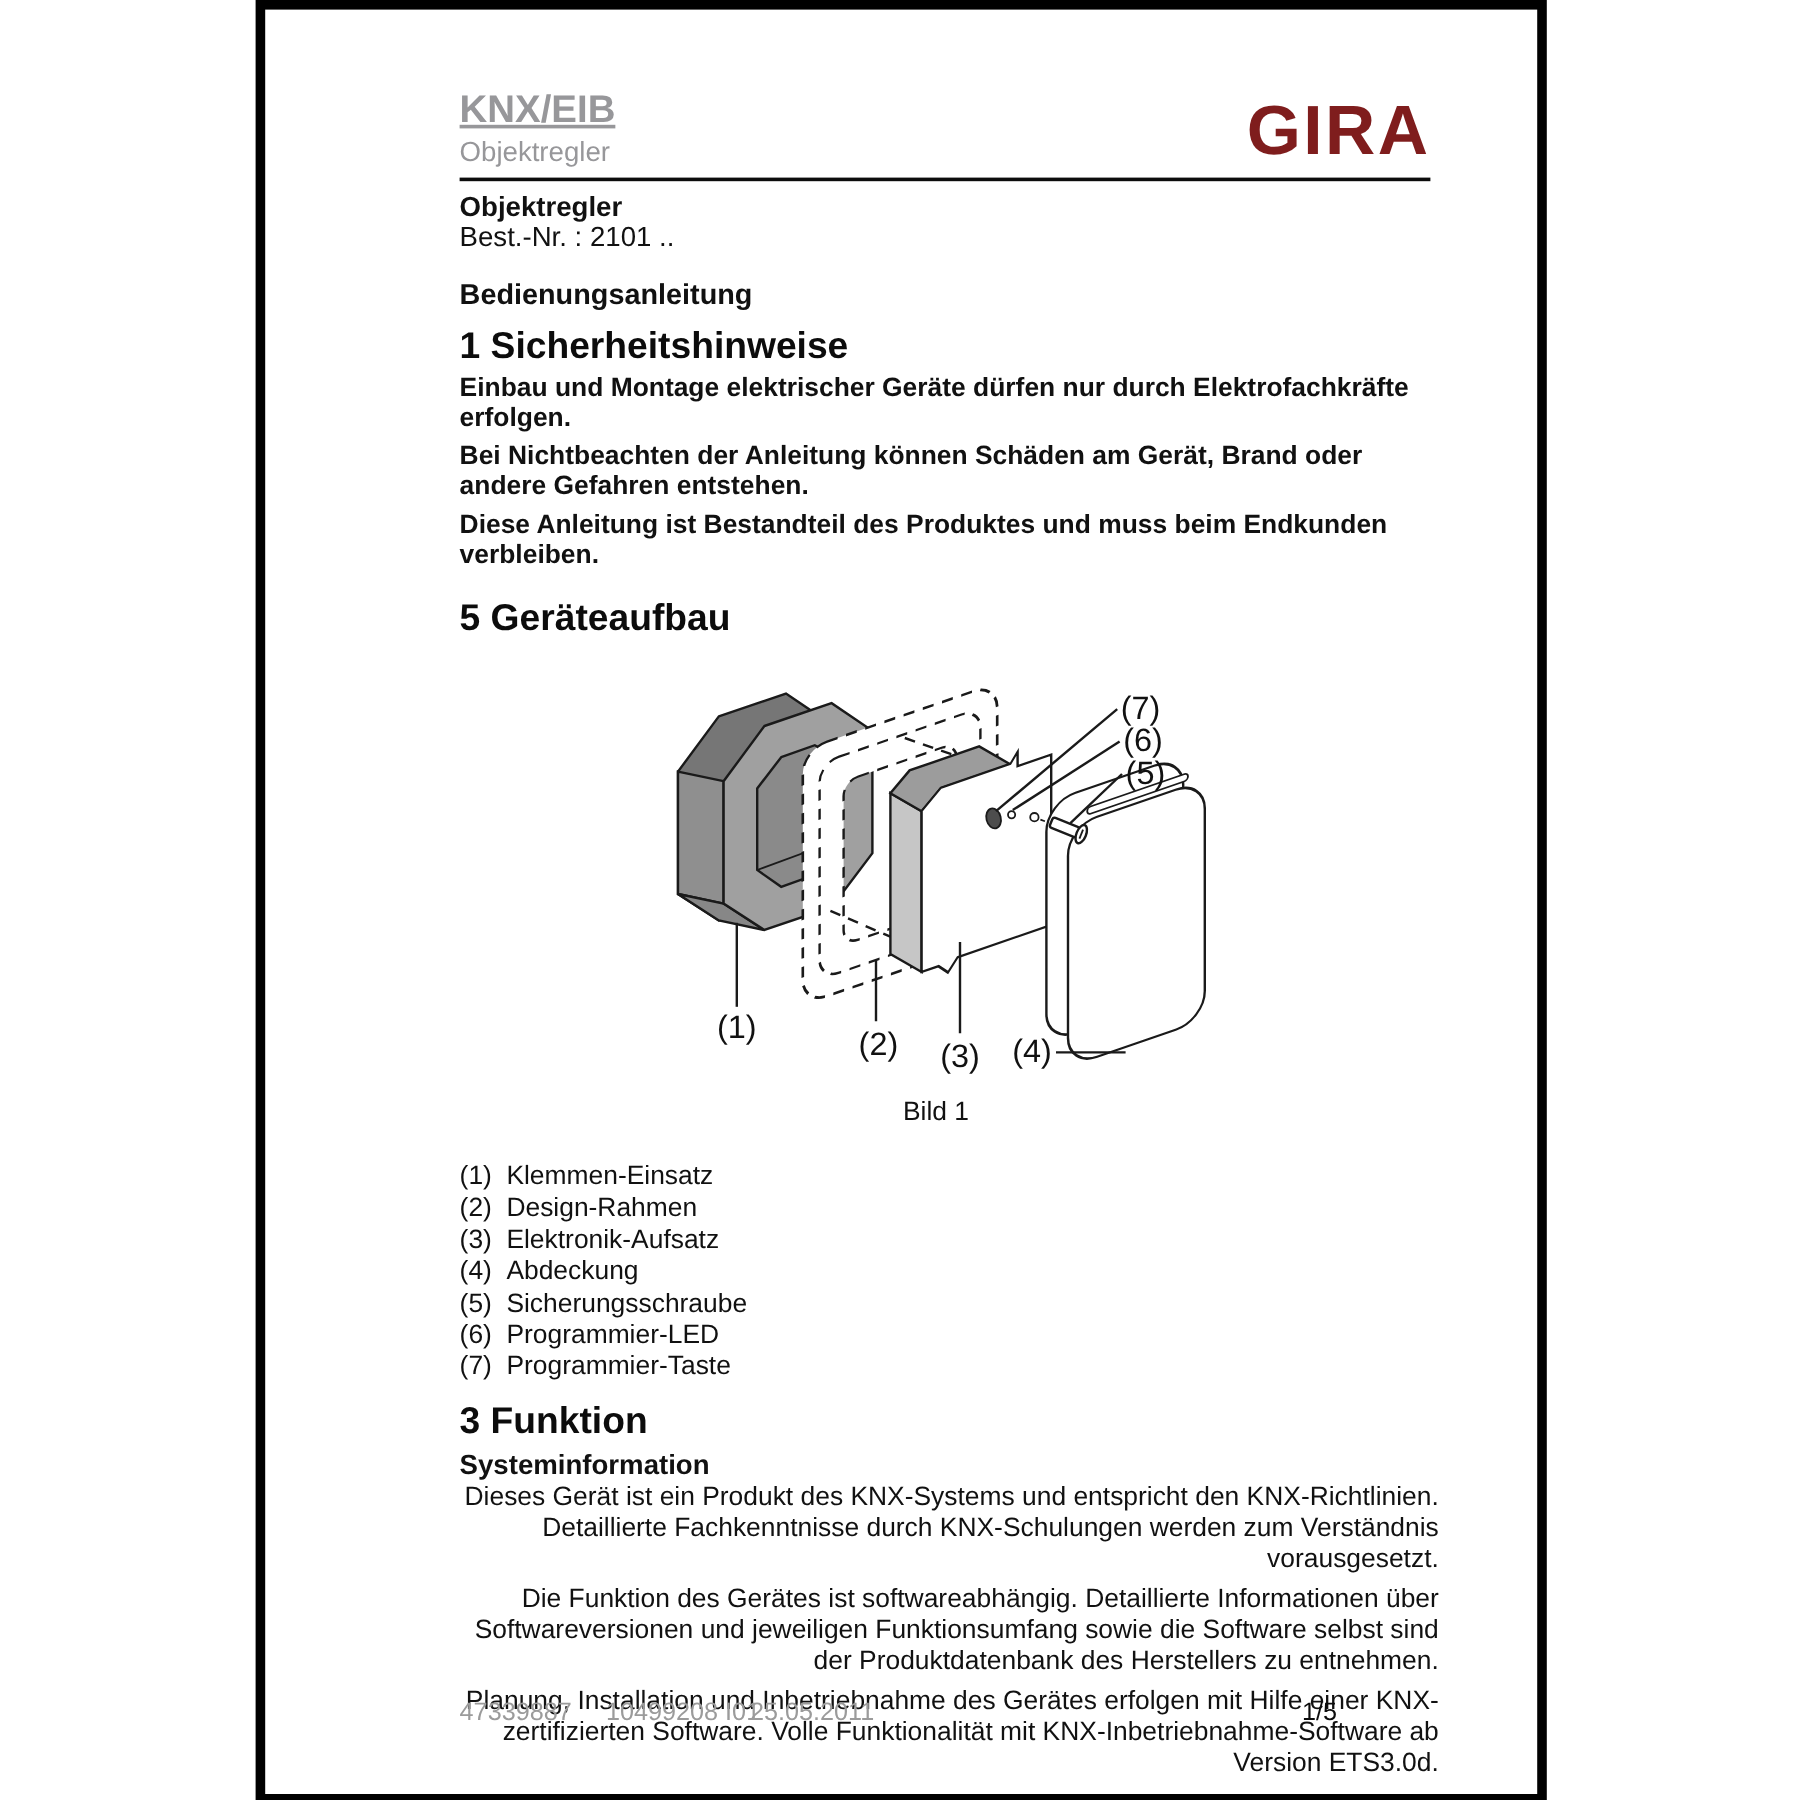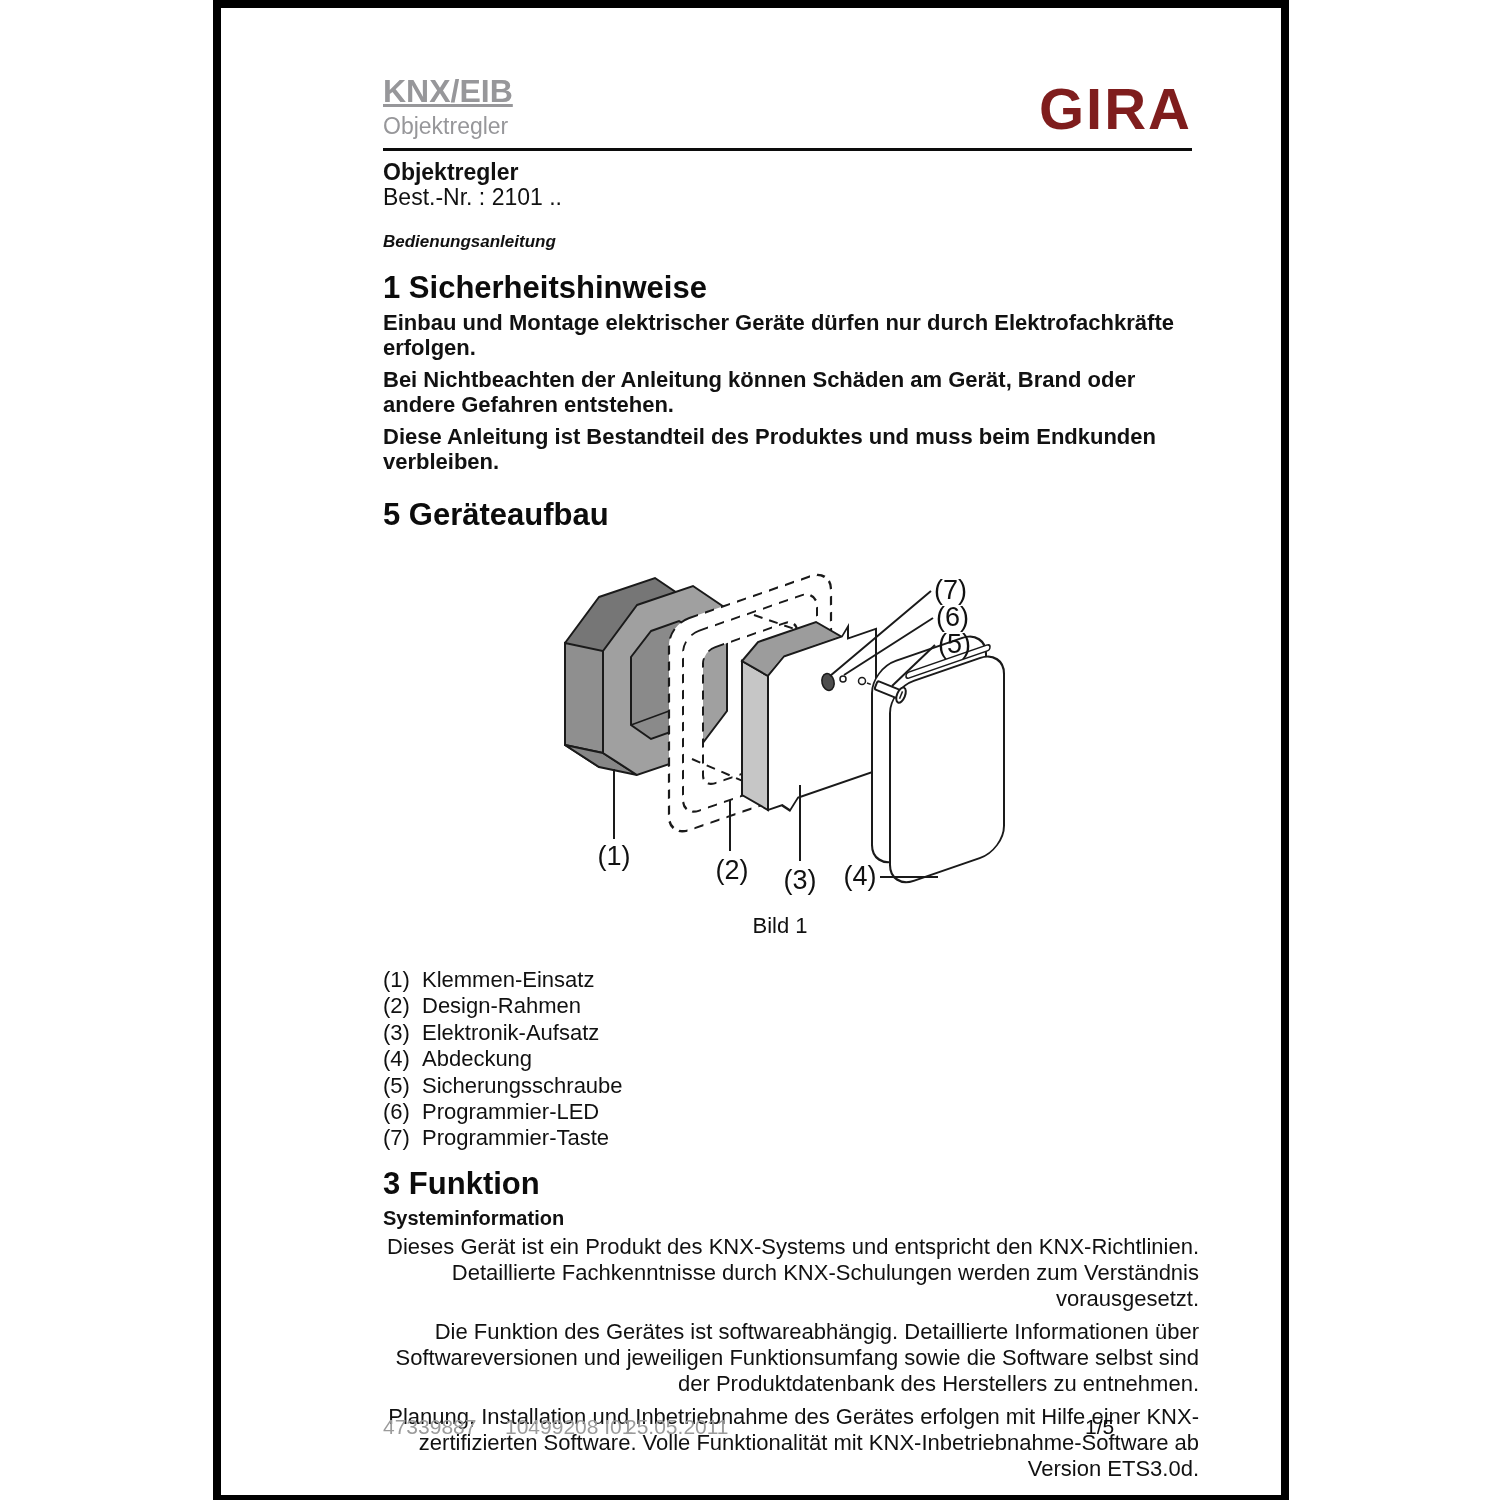--- a/index.html
+++ b/index.html
@@ -6,33 +6,33 @@
   body{width:1500px;height:1500px;position:relative;font-family:"Liberation Sans","DejaVu Sans",sans-serif;color:#111;}
   .page{position:absolute;left:213px;top:0;width:1060px;height:1487px;border:8px solid #000;background:#fff;}
   .abs{position:absolute;}
   .gray{color:#97979a;}
   .hdr-family{left:162px;top:65px;font-size:32px;font-weight:bold;text-decoration:underline;}
   .hdr-area{left:162px;top:105px;font-size:23px;}
   .brand{left:162px;top:72px;width:809px;text-align:right;font-size:58px;font-weight:bold;letter-spacing:2px;line-height:1;color:#7f1d1d;}
   .rule{left:162px;top:140px;width:809px;height:3px;background:#0c0c0c;}
   .pname{left:162px;top:151px;font-size:23px;font-weight:bold;}
   .pnum{left:162px;top:176px;font-size:23px;}
-  .doctype{left:162px;top:224px;font-size:17px;font-weight:bold;font-style:italic;}
+  .doctype{left:162px;top:224px;font-size:24px;font-weight:bold;}
   h2.sect{position:absolute;margin:0;font-size:31px;font-weight:bold;color:#0c0c0c;}
   .s1-title{left:162px;top:262px;}
   .s2-title{left:162px;top:489px;}
   .s3-title{left:162px;top:1158px;}
   .s1-paras{left:162px;top:302px;width:816px;}
   .s1-paras p{margin:0 0 7px 0;font-size:22px;font-weight:bold;line-height:25px;}
   .figure-svg{left:319px;top:549px;}
   .fig-caption{left:319px;top:905px;width:480px;text-align:center;font-size:22px;}
   .parts{left:162px;top:959px;font-size:22px;}
   .part-row{height:26.4px;}
   .part-num{display:inline-block;width:39px;}
-  .subtitle{left:162px;top:1199px;font-size:20px;font-weight:bold;}
+  .subtitle{left:162px;top:1199px;font-size:23px;font-weight:bold;}
   .s3-paras{left:162px;top:1226px;width:816px;text-align:right;}
   .s3-paras p{margin:0 0 7px 0;font-size:22px;line-height:26px;}
   .foot{top:1407px;font-size:21px;color:#9b9b9b;}
   .foot1{left:162px;}
   .foot2{left:284px;}
   .foot3{left:404px;}
   .foot4{left:864px;color:#0c0c0c;}
   svg text{font-family:"Liberation Sans","DejaVu Sans",sans-serif;font-size:27px;fill:#111;}
 </style>
 </head>

